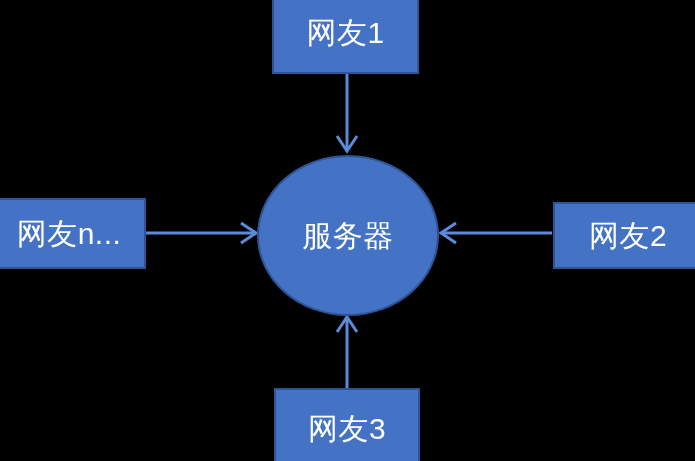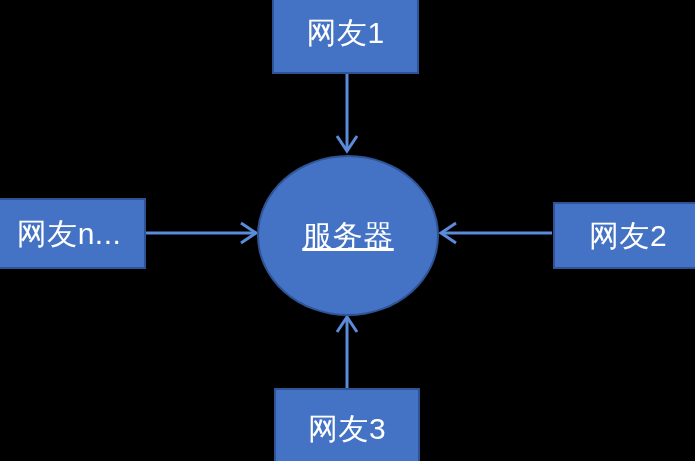--- a/index.html
+++ b/index.html
@@ -31,21 +31,21 @@
     white-space: nowrap;
     user-select: none;
   }
   .node.circle {
     border-radius: 50%;
   }
   #node-top    { left: 272px; top: -9px;  width: 147px; height: 83px; }
   #node-right  { left: 553px; top: 202px; width: 150px; height: 67px; }
   #node-bottom { left: 274px; top: 388px; width: 146px; height: 82px; }
   #node-left   { left: -8px;  top: 198px; width: 154px; height: 71px; }
-  #node-center { left: 257px; top: 155px; width: 182px; height: 161px; text-decoration: underline; }
+  #node-center { left: 257px; top: 155px; width: 182px; height: 161px; }
   #edges {
     position: absolute;
     left: 0;
     top: 0;
     width: 695px;
     height: 461px;
     pointer-events: none;
   }
 </style>
 </head>

